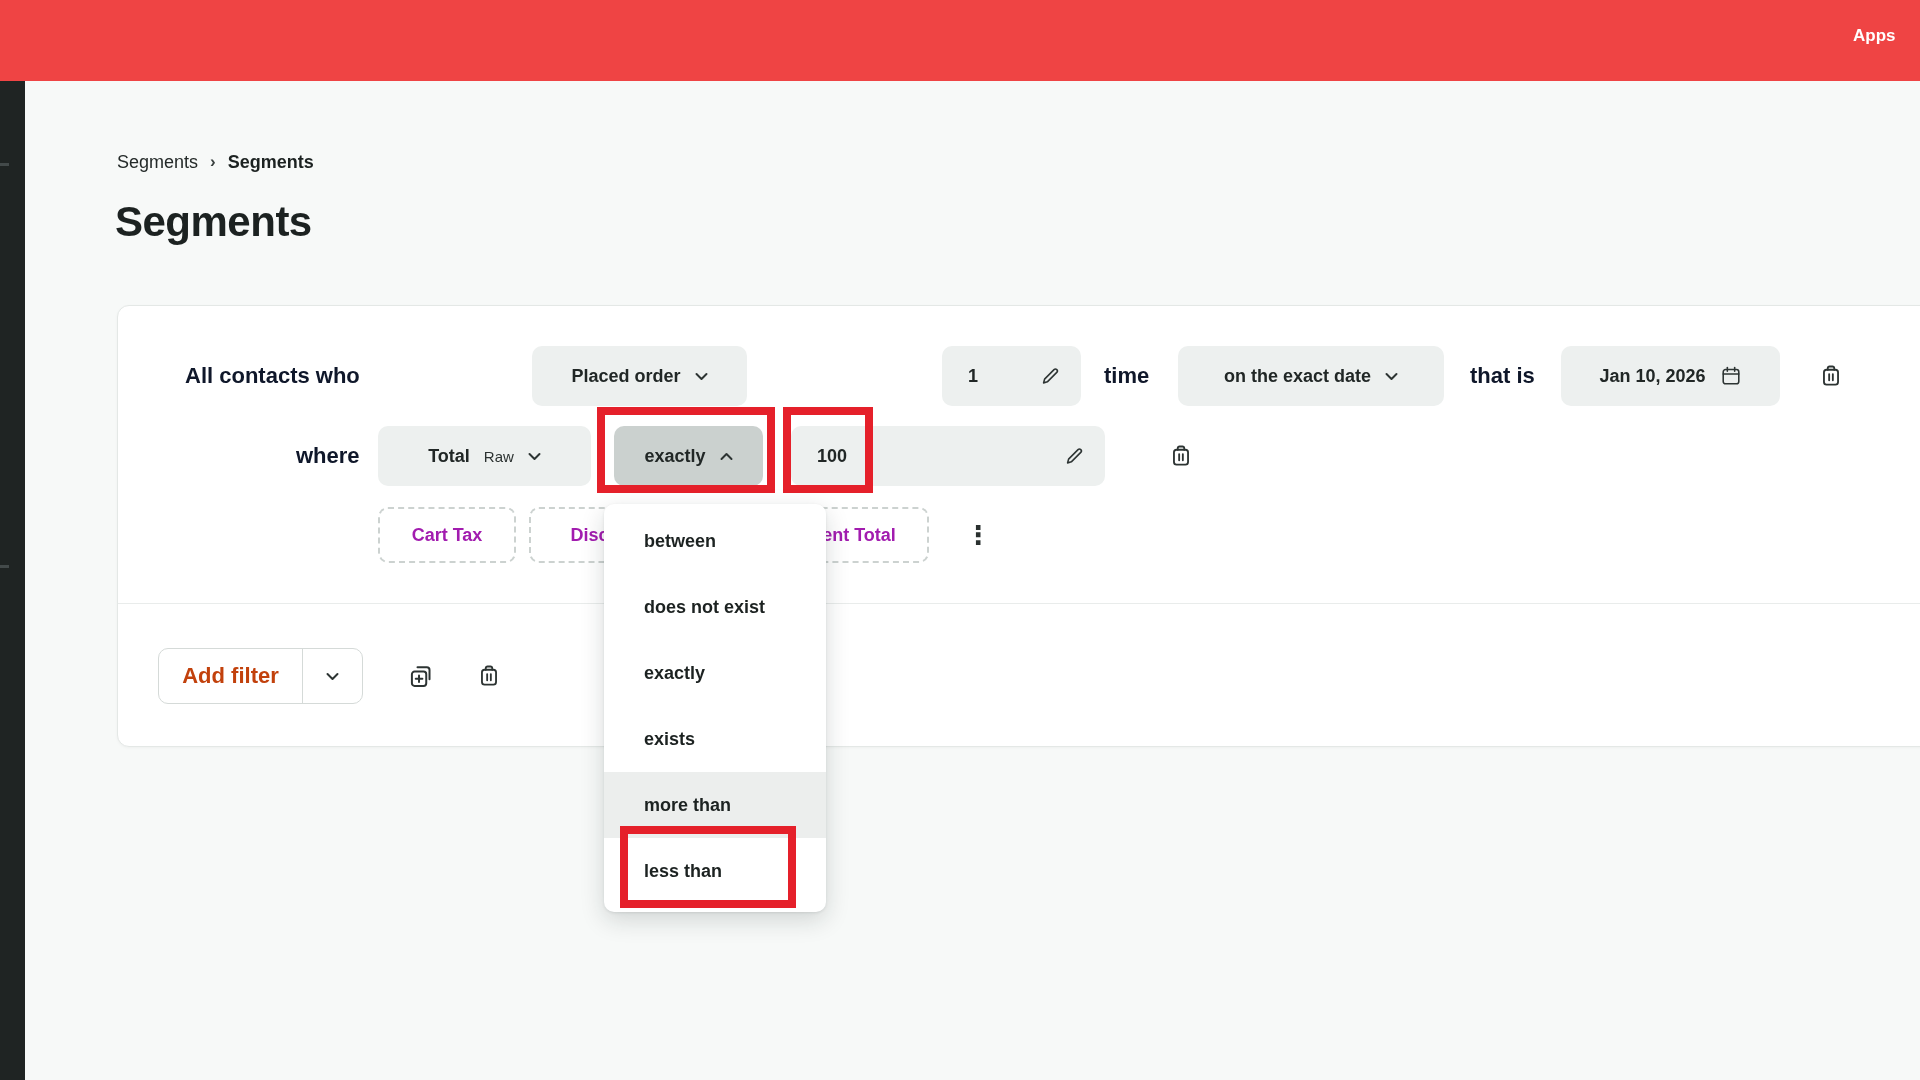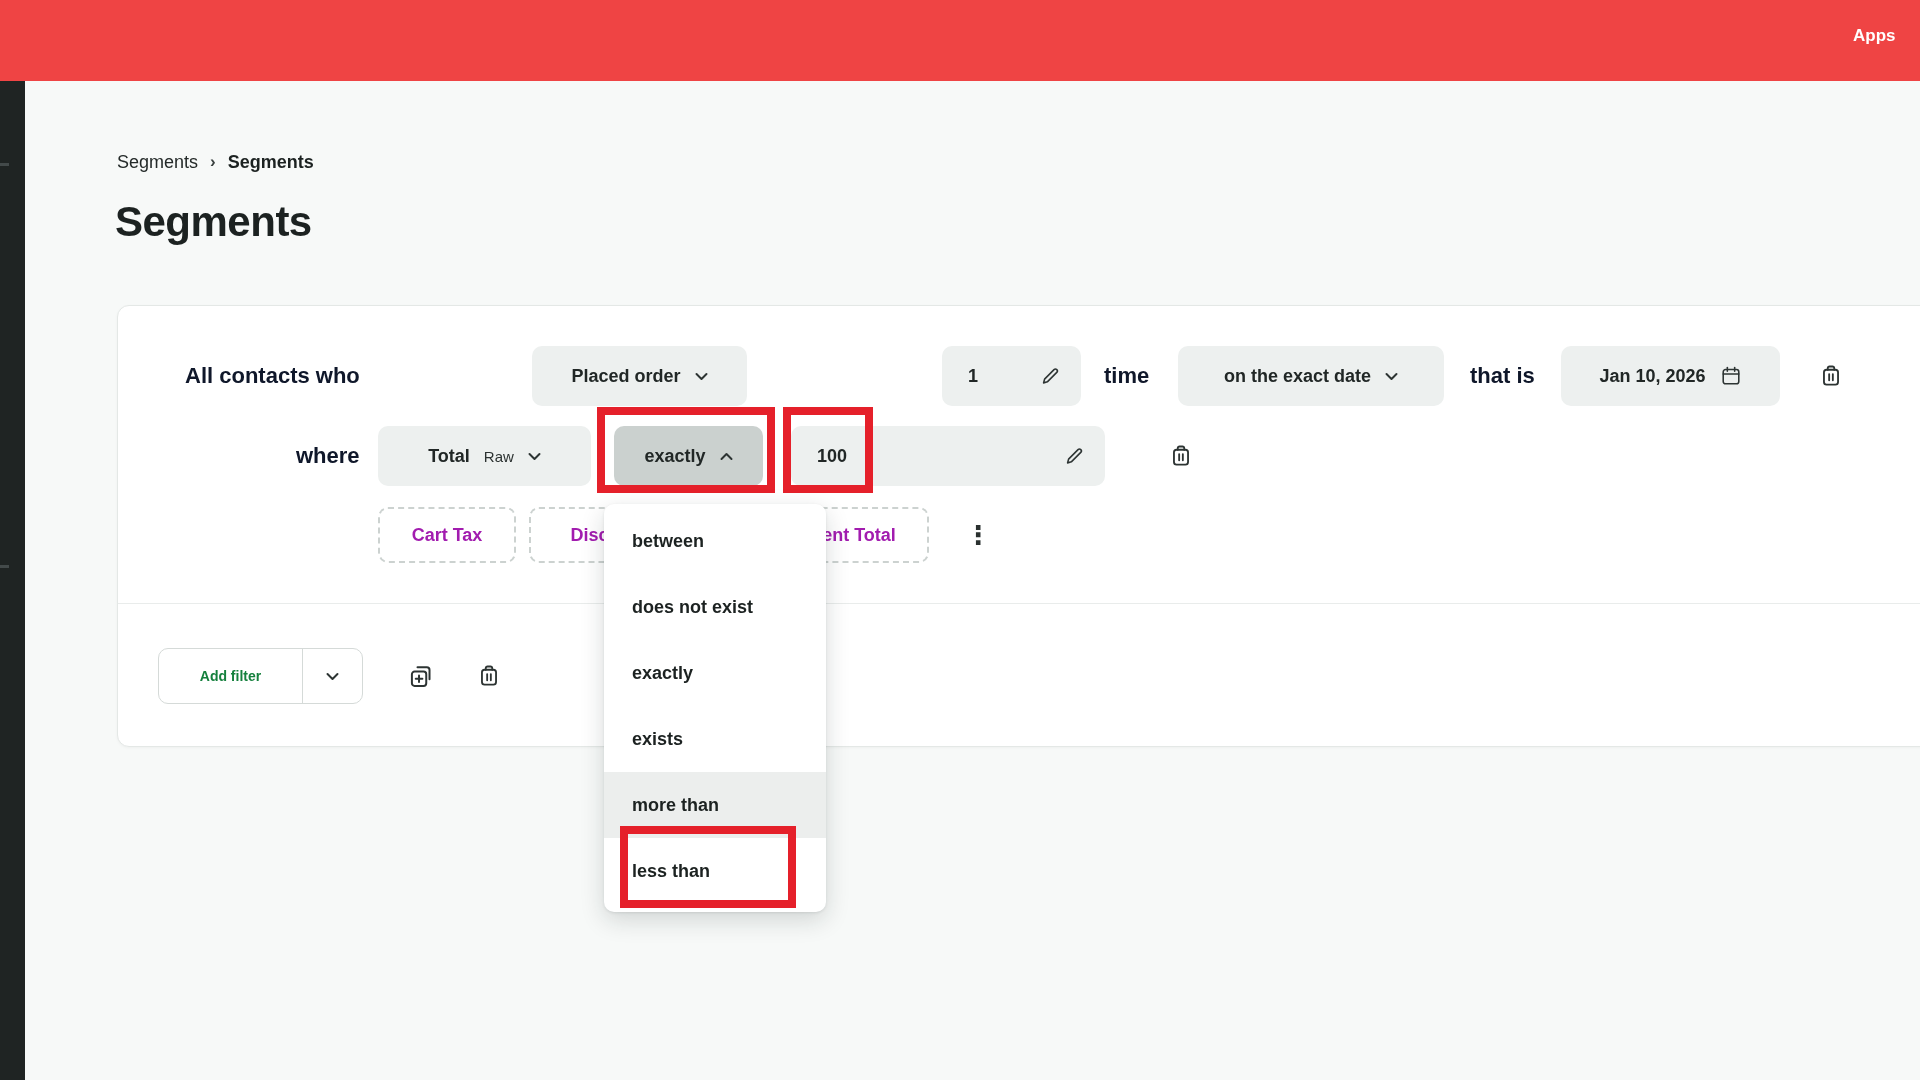--- a/index.html
+++ b/index.html
@@ -58,30 +58,30 @@
   .chip-sug2 { left:411px; top:201px; width:160px; }
   .chip-sug3 { left:623px; top:201px; width:188px; }
   .dots-btn  { left:845px; top:212px; }
 
   .card-divider { position:absolute; left:0; top:297px; width:100%; height:1px; background:#e9eceb; }
 
   
   .add-filter { position:absolute; left:40px; top:342px; width:205px; height:56px; background:#ffffff;
                 border:1px solid #d5dad8; border-radius:10px; display:flex; cursor:pointer; }
   .add-filter .main { width:144px; display:flex; align-items:center; justify-content:center;
-                      font-size:14px; font-weight:700; color:#15803d; border-right:1px solid #d5dad8; }
+                      font-size:22px; font-weight:700; color:#c2410c; border-right:1px solid #d5dad8; }
   .add-filter .caret { flex:1; display:flex; align-items:center; justify-content:center; }
   .copy-btn  { left:288px; top:353px; }
   .trash-r4  { left:356px; top:353px; }
 
   
   .dropdown { position:absolute; left:604px; top:504px; width:222px; height:408px; background:#ffffff;
               border-radius:10px; box-shadow:0 8px 24px rgba(20,30,28,0.16), 0 1px 3px rgba(20,30,28,0.10);
               z-index:10; padding:4px 0; }
-  .dropdown .item { height:66px; display:flex; align-items:center; padding-left:28px;
+  .dropdown .item { height:66px; display:flex; align-items:center; padding-left:40px;
                     font-size:18px; font-weight:700; color:#1c2221; cursor:pointer; }
   .dropdown .item.highlighted { background:#eceeed; }
 
   
   .anno { position:absolute; border:8px solid #e5202a; background:transparent; pointer-events:none; }
   .anno-op    { left:597px; top:407px; width:178px; height:86px; z-index:5; }
   .anno-val   { left:783px; top:407px; width:90px;  height:86px; z-index:5; }
   .anno-more  { left:620px; top:826px; width:176px; height:82px; z-index:12; }
 
   svg { display:block; }

